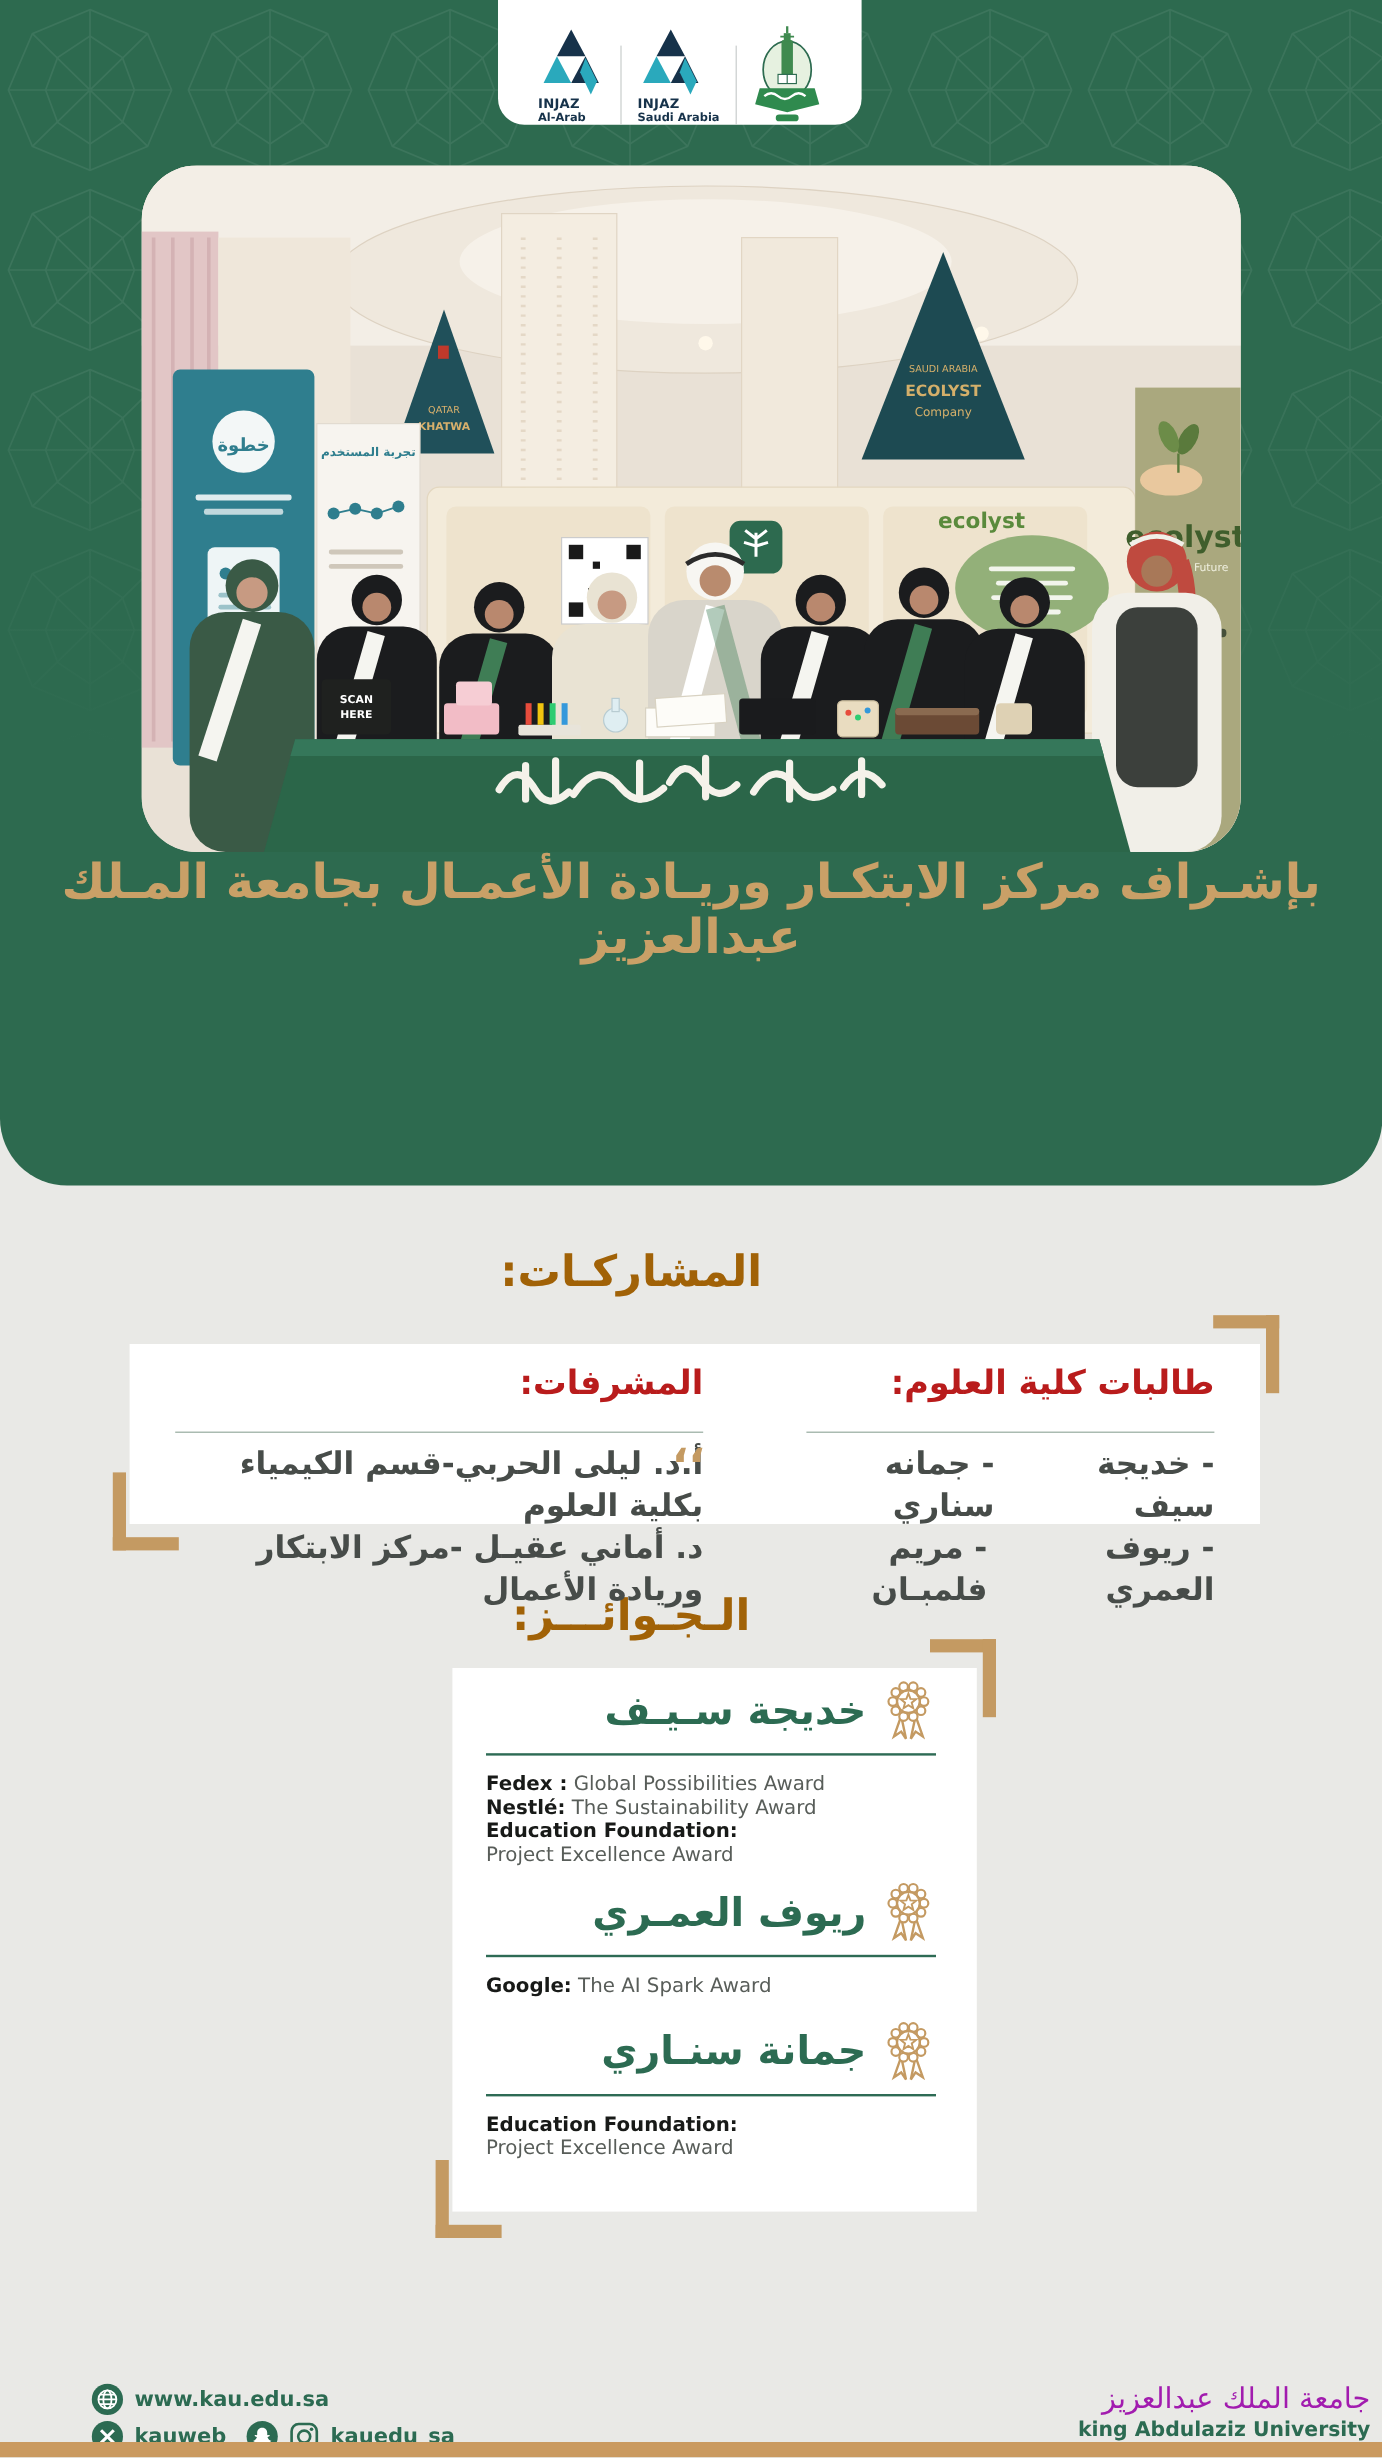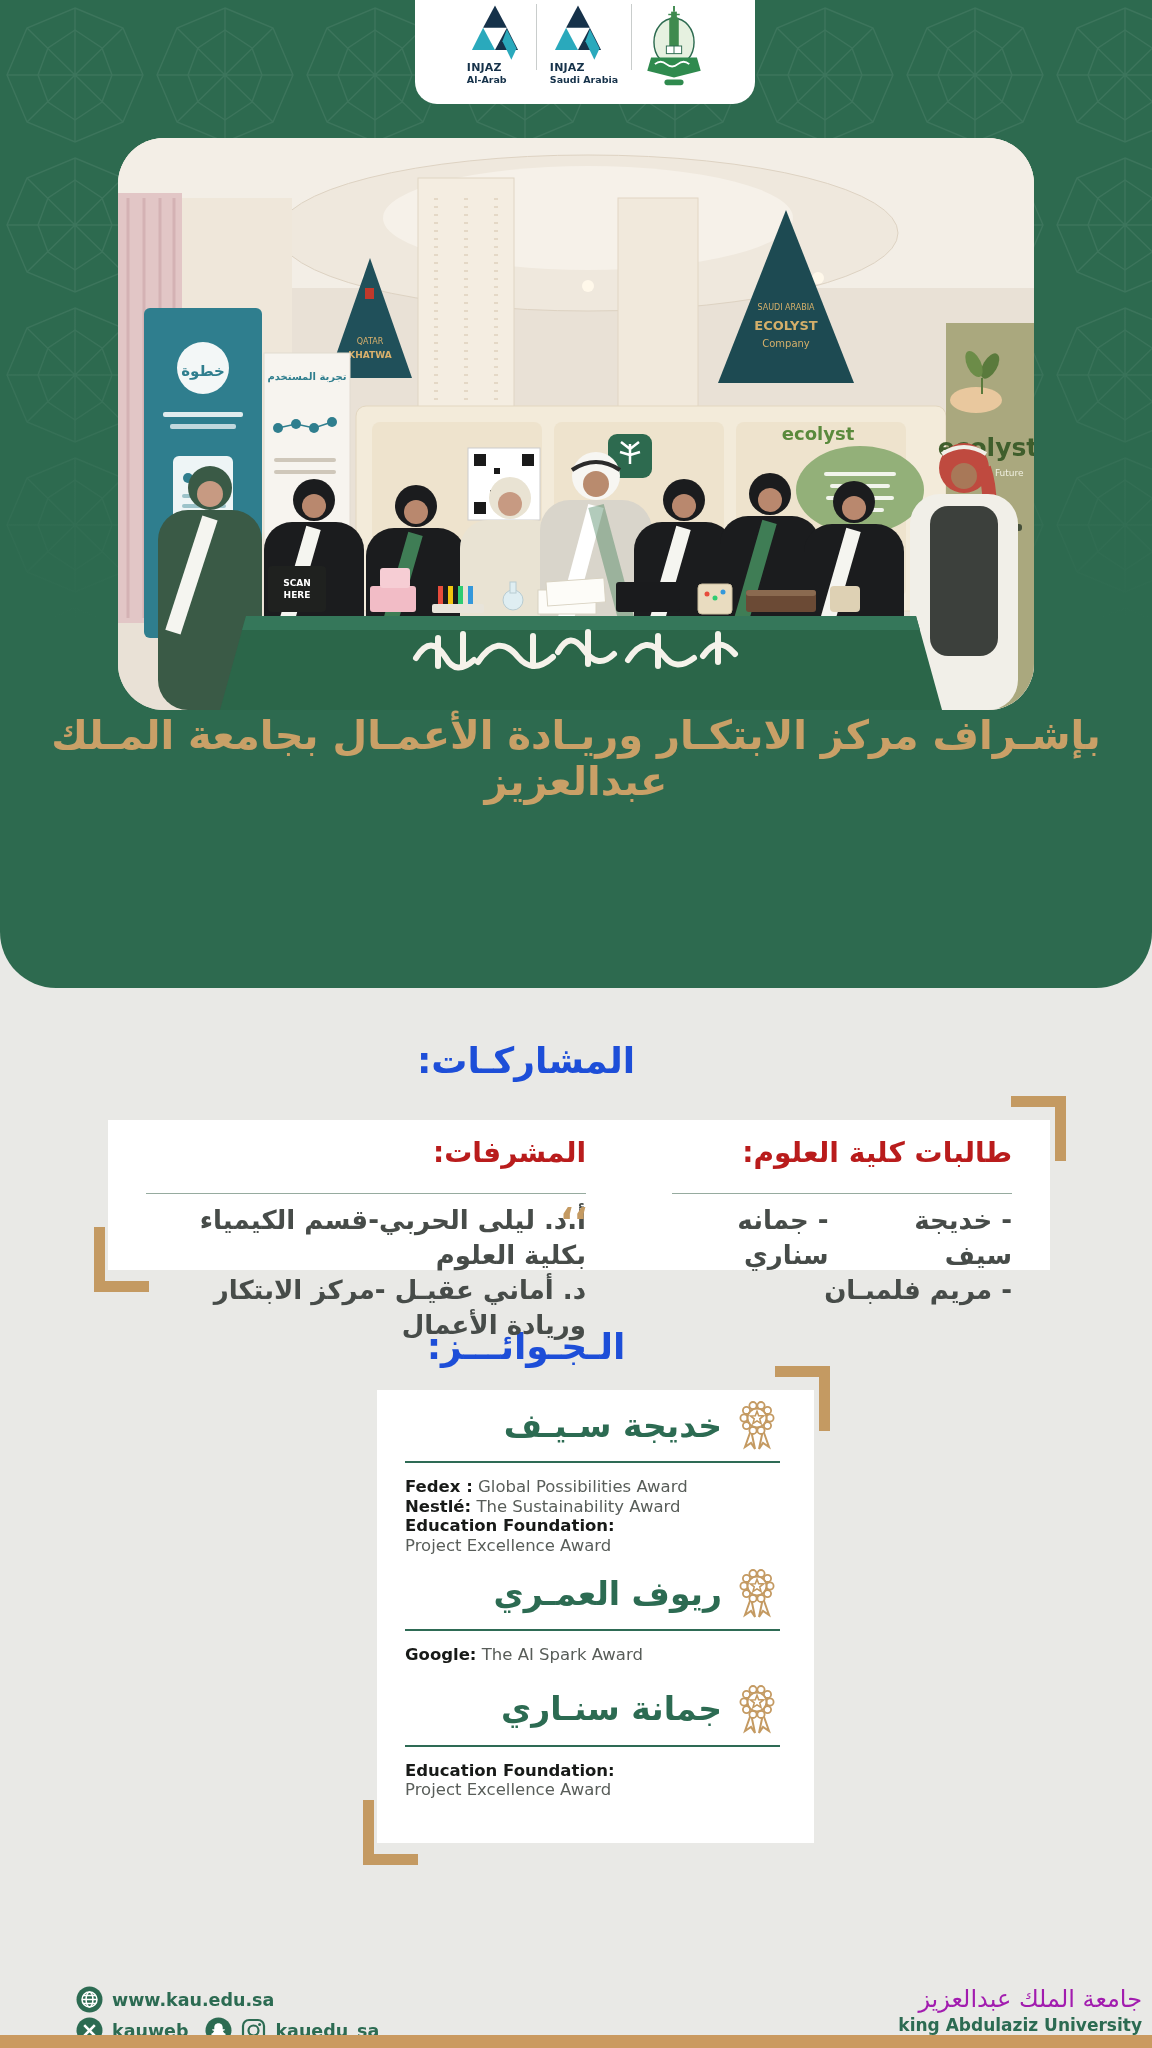--- a/index.html
+++ b/index.html
@@ -5,37 +5,37 @@
   html,body{margin:0;padding:0;}
   body{font-family:"DejaVu Sans","Liberation Sans",sans-serif;background:#e9e9e6;}
   .page{position:relative;width:1152px;height:2048px;overflow:hidden;background:#e9e9e6;}
 
   
   .hero{position:absolute;top:0;left:0;width:1152px;height:988px;background:#2d6a4f;
         border-radius:0 0 56px 56px;overflow:hidden;}
   .pattern{position:absolute;top:0;left:0;width:1152px;height:620px;opacity:.07;}
   .pattern-fade{position:absolute;top:300px;left:0;width:1152px;height:320px;
         background:linear-gradient(to bottom,rgba(45,106,79,0),#2d6a4f);}
-  .logo-box{position:absolute;top:0;left:415px;width:340px;height:104px;background:#fff;
-        border-radius:0 0 22px 22px;display:flex;align-items:flex-start;justify-content:center;
+  .logo-box{position:absolute;top:0;left:415px;width:303px;height:104px;background:#fff;
+        border-radius:0 0 22px 22px;display:flex;align-items:flex-end;justify-content:center;
         gap:13px;padding-top:4px;box-sizing:border-box;z-index:5;}
   .logo-unit{display:flex;flex-direction:column;align-items:flex-start;}
   .logo-unit .ltxt{font-size:11px;font-weight:bold;color:#16324a;line-height:12px;letter-spacing:.2px;}
   .logo-unit .ltxt2{font-size:9.5px;font-weight:bold;color:#16324a;line-height:11px;}
   .logo-sep{width:1px;height:66px;background:#c9cdcc;}
   .photo-card{position:absolute;top:138px;left:118px;width:916px;height:572px;border-radius:46px;
         overflow:hidden;background:#e9e1d6;z-index:4;}
   .supervision{position:absolute;top:712px;left:0;width:1152px;text-align:center;
         color:#c9a067;font-size:40px;font-weight:bold;direction:rtl;}
   .hero-body{position:absolute;top:782px;left:0;width:1152px;text-align:center;direction:rtl;}
   .hero-body div{color:#ffffff;font-size:38px;font-weight:bold;line-height:57px;}
 
   
   .section-title{position:absolute;left:0;width:1052px;text-align:center;direction:rtl;
-        color:#1d4ed8;font-size:36px;font-weight:bold;}
+        color:#a16207;font-size:36px;font-weight:bold;}
   .t-participants{top:1040px;}
   .t-awards{top:1326px;}
 
   
   .card-wrap{position:absolute;}
   .card{position:relative;width:100%;height:100%;background:#ffffff;box-sizing:border-box;z-index:2;}
   .bracket{position:absolute;width:44px;height:54px;z-index:1;}
   .bracket-tr{top:-24px;right:-16px;border-top:11px solid #c49a62;border-right:11px solid #c49a62;}
   .bracket-bl{bottom:-22px;left:-14px;border-bottom:11px solid #c49a62;border-left:11px solid #c49a62;}
 
@@ -302,20 +302,21 @@
     <div class="bracket bracket-bl"></div>
     <div class="card p-card">
       <div class="p-col p-col-students">
         <div class="p-head">طالبات كلية العلوم:</div>
         <div class="p-rows">
           <div class="p-row">
             <span>- خديجة سيف</span>
             <span>- جمانه سناري</span>
           </div>
           <div class="p-row">
+            <span>- ريوف العمري</span>
             <span>- مريم فلمبـان</span>
           </div>
         </div>
       </div>
       <div class="p-col p-col-sup">
         <div class="p-head">المشرفات:</div>
         <div class="p-rows">
           <div>أ.د. ليلى الحربي-قسم الكيمياء بكلية العلوم</div>
           <div>د. أماني عقيـل -مركز الابتكار وريادة الأعمال</div>
         </div>

